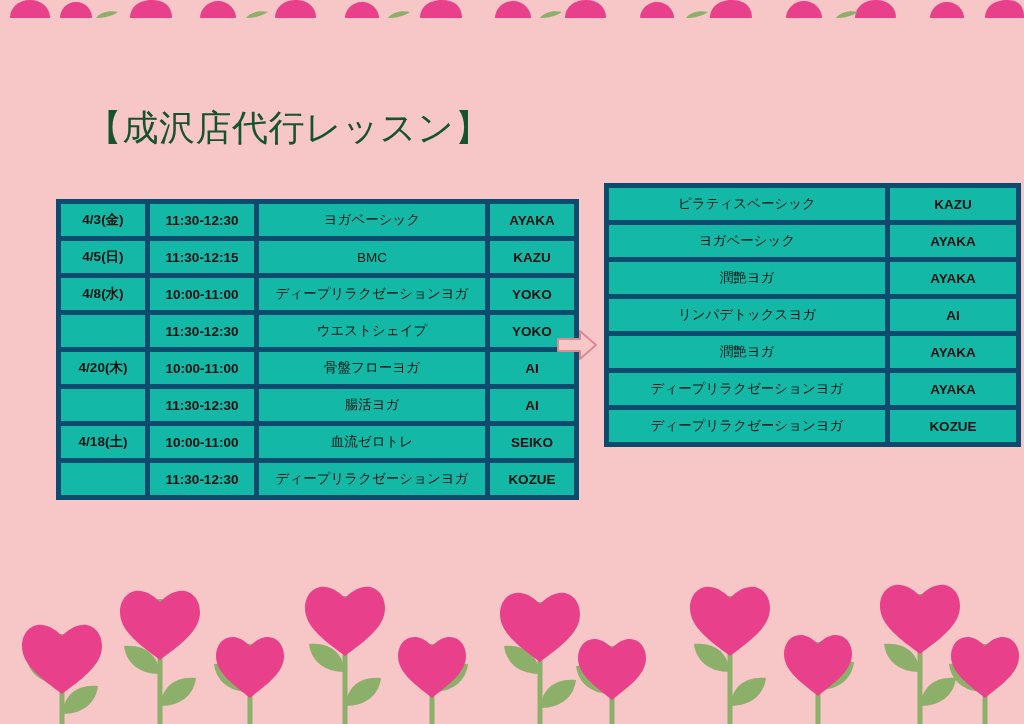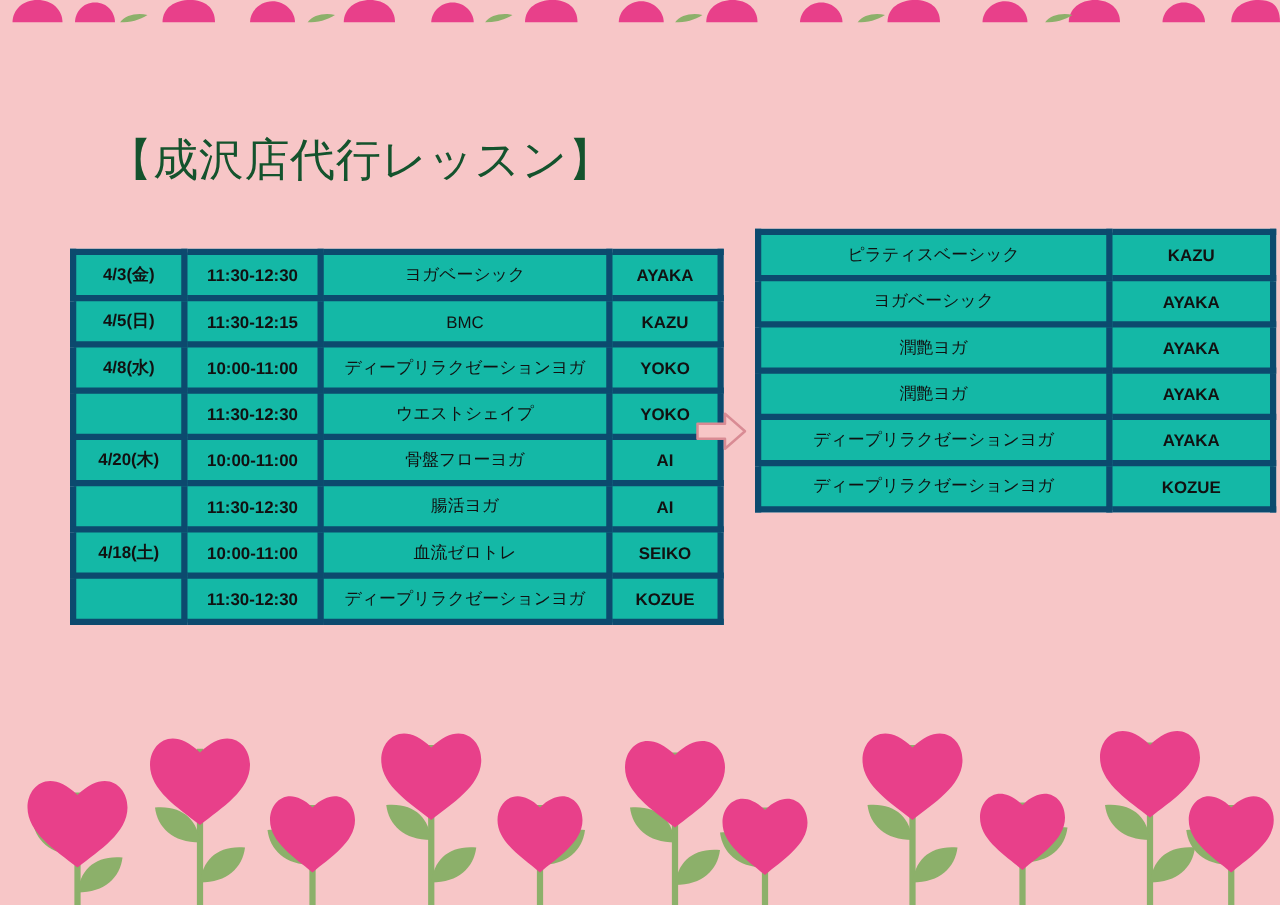--- a/index.html
+++ b/index.html
@@ -199,20 +199,24 @@
       </tr>
       <tr>
         <td class="r-class">ヨガベーシック</td>
         <td class="r-inst">AYAKA</td>
       </tr>
       <tr>
         <td class="r-class">潤艶ヨガ</td>
         <td class="r-inst">AYAKA</td>
       </tr>
       <tr>
+        <td class="r-class">リンパデトックスヨガ</td>
+        <td class="r-inst">AI</td>
+      </tr>
+      <tr>
         <td class="r-class">潤艶ヨガ</td>
         <td class="r-inst">AYAKA</td>
       </tr>
       <tr>
         <td class="r-class">ディープリラクゼーションヨガ</td>
         <td class="r-inst">AYAKA</td>
       </tr>
       <tr>
         <td class="r-class">ディープリラクゼーションヨガ</td>
         <td class="r-inst">KOZUE</td>

